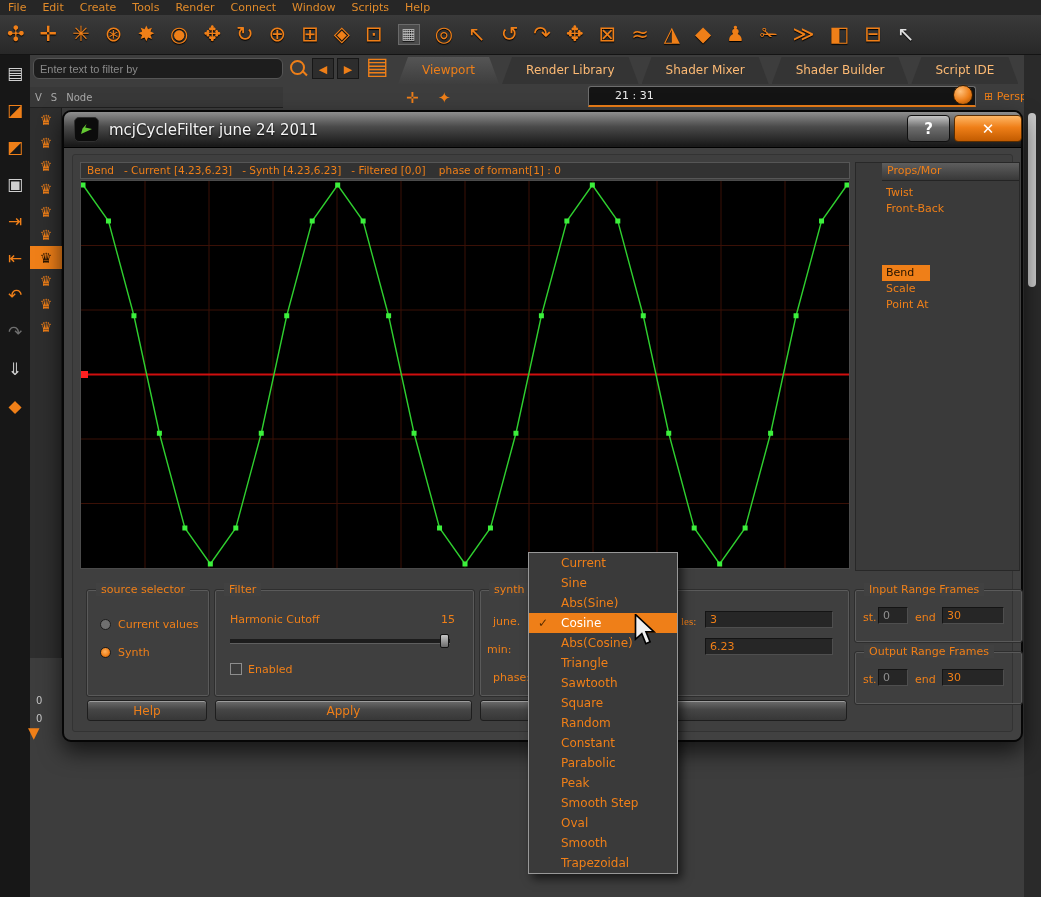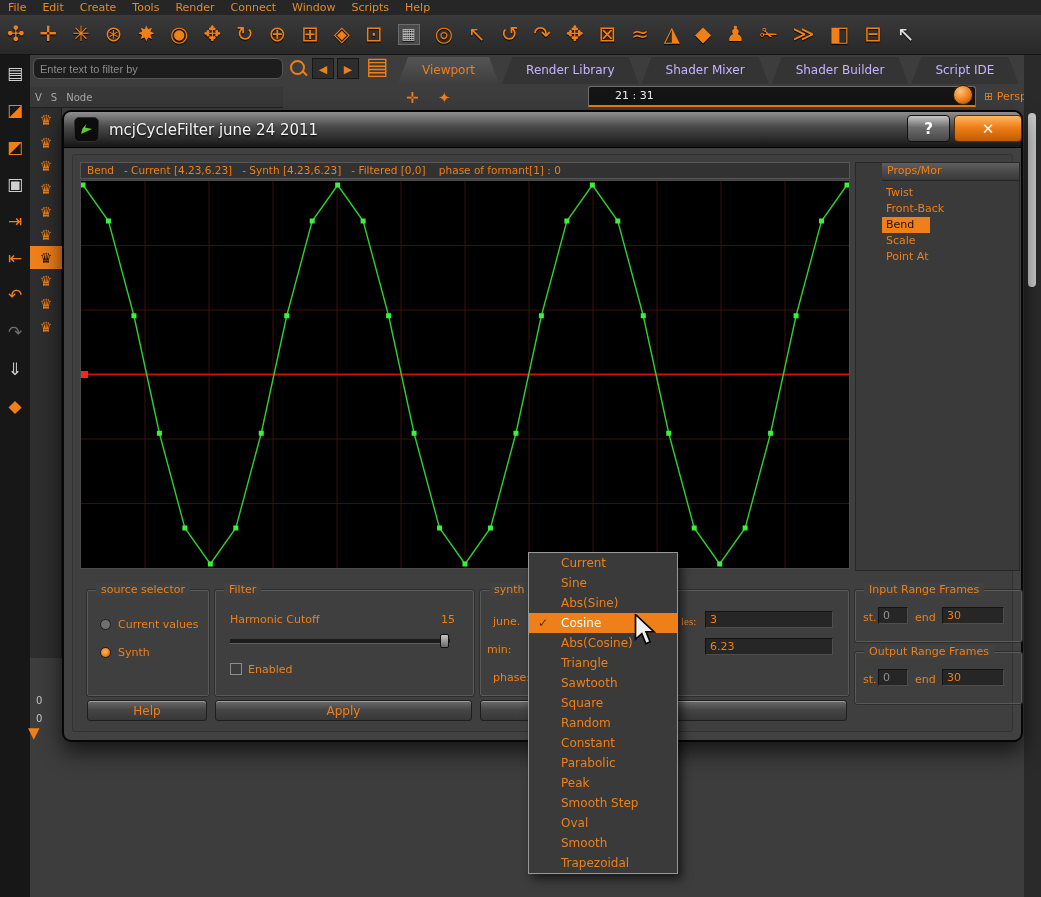--- a/index.html
+++ b/index.html
@@ -22,21 +22,21 @@
   .filter-input{position:absolute;left:33px;top:58px;width:250px;height:21px;background:#1d1d1d;border:1px solid #555;
                 border-radius:6px;color:#bdbdbd;font-size:11px;padding:0 6px;box-sizing:border-box;outline:none;}
   .filter-input::placeholder{color:#8a8a8a;}
   .mag{position:absolute;left:290px;top:60px;width:11px;height:11px;border:2px solid #ef7f18;border-radius:50%;}
   .mag::after{content:"";position:absolute;left:9px;top:10px;width:7px;height:2px;background:#ef7f18;transform:rotate(45deg);}
   .nav-btn{position:absolute;top:58px;width:22px;height:21px;background:#2d2d2d;border:1px solid #171717;color:#ef7f18;
            font-size:11px;text-align:center;line-height:21px;box-sizing:border-box;}
   .page-icon{position:absolute;left:366px;top:54px;color:#ef7f18;font-size:24px;line-height:1;}
   
   .tabs{position:absolute;left:398px;top:57px;height:27px;display:flex;gap:3px;}
-  .tab{height:27px;padding:0 24px;line-height:27px;font-size:12px;color:#c4b5fd;background:#343434;
+  .tab{height:27px;padding:0 24px;line-height:27px;font-size:12px;color:#fdba74;background:#343434;
        clip-path:polygon(10px 0,calc(100% - 10px) 0,100% 100%,0 100%);}
   .tab.active{background:linear-gradient(#555,#3e3e3e);color:#ef7f18;}
   
   .tree-header{position:absolute;left:30px;top:87px;width:253px;height:21px;background:#383838;border-bottom:1px solid #202020;
                color:#a8a8a8;font-size:10px;display:flex;align-items:center;box-sizing:border-box;padding-left:5px;}
   .tree-header span{margin-right:9px;}
   .tree-col{position:absolute;left:30px;top:108px;width:32px;height:550px;background:#2e2e2e;border-right:1px solid #1e1e1e;box-sizing:border-box;}
   .tree-item{width:32px;height:23px;display:flex;align-items:center;justify-content:center;color:#ef7f18;font-size:14px;}
   .tree-item.selected{background:#ef7f18;color:#2a1500;}
   
@@ -67,21 +67,21 @@
              background:linear-gradient(#ffb766,#ef7f18 45%,#c25b00);color:#fff;font-weight:bold;font-size:15px;
              text-align:center;line-height:27px;box-sizing:border-box;}
   .dlg-frame{position:absolute;left:8px;top:42px;width:941px;height:578px;background:#3f3f3f;border:1px solid #333;border-radius:3px;box-sizing:border-box;}
   .info-bar{position:absolute;left:16px;top:50px;width:770px;height:17px;background:#323232;border:1px solid #565656;
             box-sizing:border-box;color:#ef7f18;font-size:10.5px;line-height:15px;padding-left:6px;white-space:pre;overflow:hidden;}
   .graph{position:absolute;left:16px;top:68px;width:770px;height:389px;background:#000;border:1px solid #4a4a4a;box-sizing:border-box;}
   .props{position:absolute;left:791px;top:50px;width:165px;height:409px;background:#3a3a3a;border:1px solid #282828;box-sizing:border-box;padding-left:26px;}
   .props-header{height:17px;background:linear-gradient(#5e5e5e,#383838);border-bottom:1px solid #242424;color:#ef7f18;
                 font-size:11px;line-height:16px;padding-left:5px;}
   .props-item{height:16px;line-height:16px;color:#ef7f18;font-size:11px;padding:0 4px;}
-  .props-item.selected{background:#ef7f18;color:#231200;width:max-content;padding-right:16px;}
+  .props-item.selected{background:#ef7f18;color:#231200;width:max-content;padding-right:16px;margin-top:48px;}
   .group{position:absolute;border:1px solid #5a5a5a;outline:1px solid #2e2e2e;border-radius:2px;}
   .group-title{position:absolute;top:-8px;left:8px;background:#414141;padding:0 5px;color:#ef7f18;font-size:11px;white-space:nowrap;}
   .glabel{position:absolute;color:#ef7f18;font-size:11px;white-space:nowrap;}
   .radio{position:absolute;width:11px;height:11px;border-radius:50%;border:1px solid #1c1c1c;background:#6f6f6f;box-sizing:border-box;}
   .radio.on{background:radial-gradient(circle at 45% 40%,#ffb25e,#ef7f18 60%,#8a4300);}
   .slider-track{position:absolute;height:4px;background:#1c1c1c;border-bottom:1px solid #5e5e5e;}
   .slider-handle{position:absolute;width:9px;height:14px;background:linear-gradient(#c6c6c6,#6a6a6a);border:1px solid #111;
                  border-radius:2px;box-sizing:border-box;}
   .checkbox{position:absolute;width:12px;height:12px;background:#3c3c3c;border:1px solid #8d8d8d;box-sizing:border-box;}
   .ibox{position:absolute;background:#262626;border:1px solid #141414;border-right-color:#4e4e4e;border-bottom-color:#4e4e4e;

